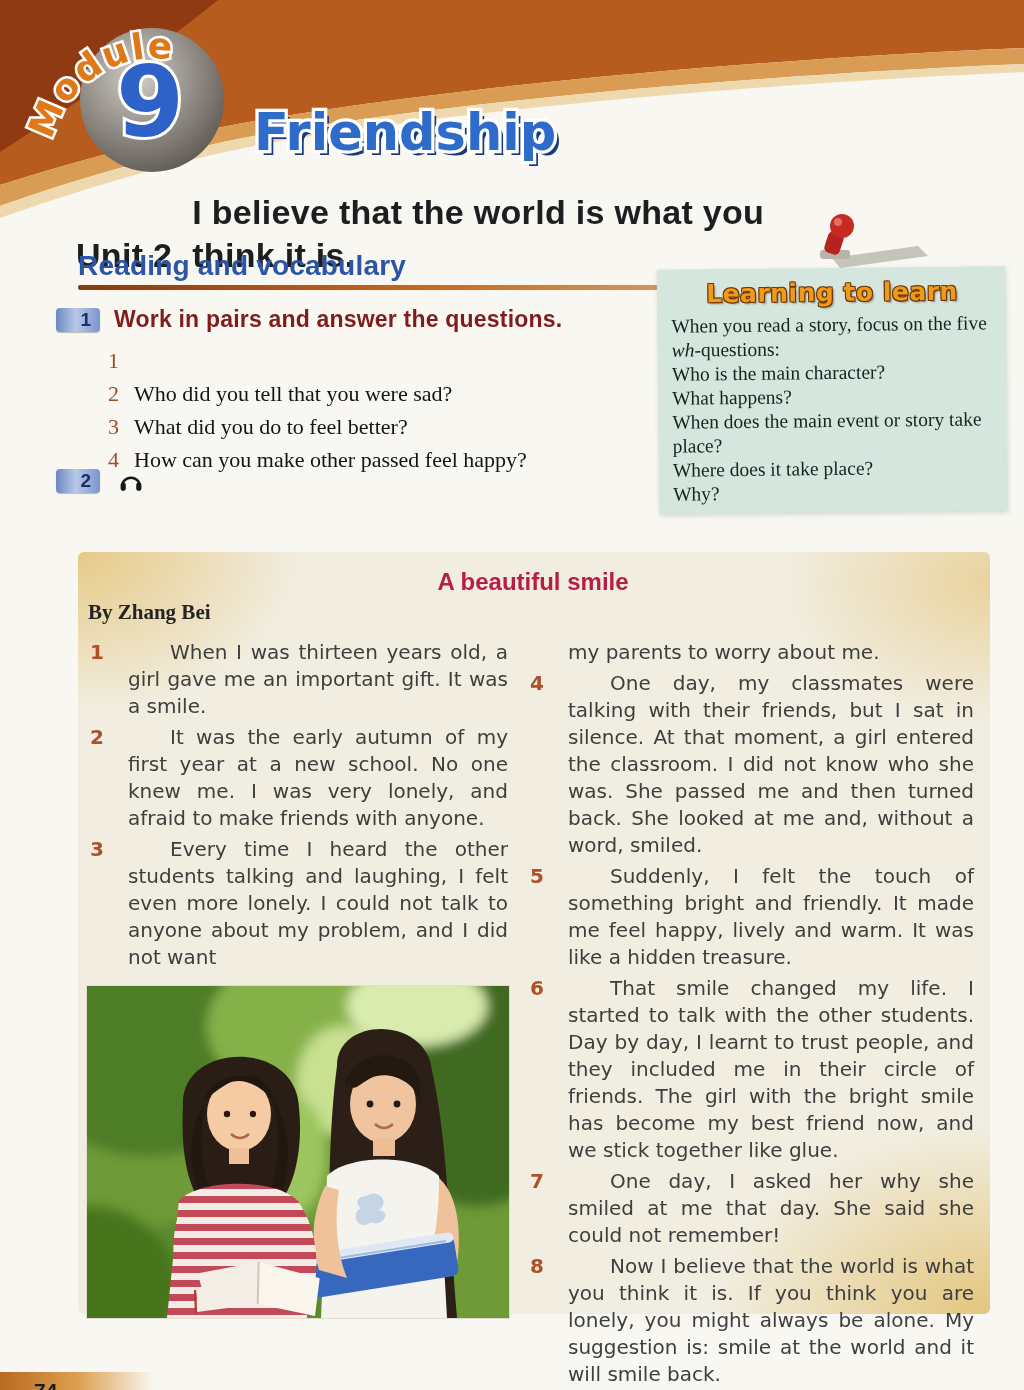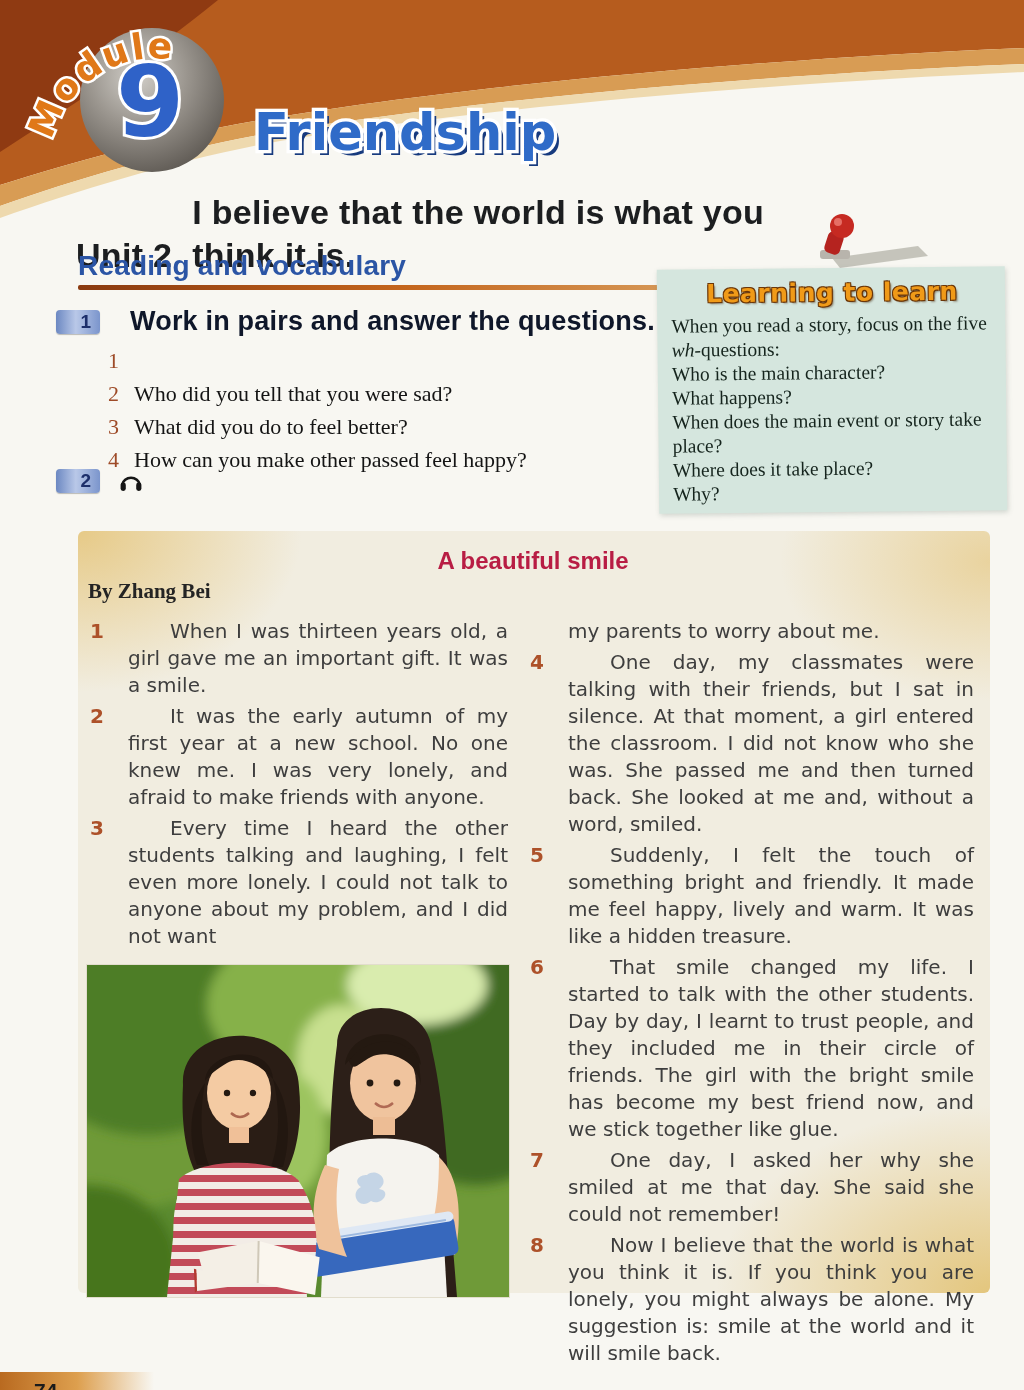--- a/index.html
+++ b/index.html
@@ -39,21 +39,21 @@
   .badge{
     width:44px;height:24px;border-radius:4px;flex:0 0 auto;
     background:linear-gradient(90deg,#6c88c2,#b9c8e8 45%,#7b95cc);
     box-shadow:0 1px 1px rgba(0,0,0,.25);
     display:flex;align-items:center;justify-content:flex-end;
     font-family:"Liberation Sans",sans-serif;font-weight:bold;
     font-size:19px;color:#1d2f6b;padding-right:9px;box-sizing:border-box;
   }
   .act-label{
     font-family:"Liberation Sans",sans-serif;font-weight:bold;
-    font-size:27px;color:#0f172a;letter-spacing:.2px;margin-left:16px;
+    font-size:23px;color:#7f1d1d;letter-spacing:.2px;
   }
   .audio{margin-left:4px;}
 
   .questions{left:108px;top:344px;margin:0;padding:0;list-style:none;
     font-family:"Liberation Serif",serif;font-size:22px;color:#141414;}
   .questions li{display:flex;gap:14px;line-height:33px;}
   .qnum{color:#9e4b28;min-width:12px;}
 
   
   .note{
@@ -68,21 +68,21 @@
     text-shadow:-1px -1px 0 #6b3608,1px -1px 0 #6b3608,-1px 1px 0 #6b3608,
                  1px 1px 0 #6b3608,2px 2px 2px rgba(60,30,0,.45);
   }
   .note-body{font-family:"Liberation Serif",serif;font-size:19.5px;
     line-height:24px;color:#15241d;}
   .note-body p{margin:0;}
   .pin{left:790px;top:212px;}
 
   
   .panel{
-    left:78px;top:531px;width:912px;height:762px;border-radius:6px;
+    left:78px;top:552px;width:912px;height:762px;border-radius:6px;
     background:
       radial-gradient(ellipse 320px 230px at 0% 0%,rgba(227,190,105,.75),rgba(227,190,105,0) 70%),
       radial-gradient(ellipse 300px 200px at 100% 4%,rgba(227,190,105,.55),rgba(227,190,105,0) 70%),
       radial-gradient(ellipse 380px 260px at 100% 100%,rgba(224,188,100,.8),rgba(224,188,100,0) 72%),
       #f1ede0;
     box-sizing:border-box;padding:14px 12px 0 10px;
   }
   .p-title{
     text-align:center;font-family:"Liberation Sans",sans-serif;font-weight:bold;
     font-size:24px;color:#b81d44;margin:2px 0 4px 0;

